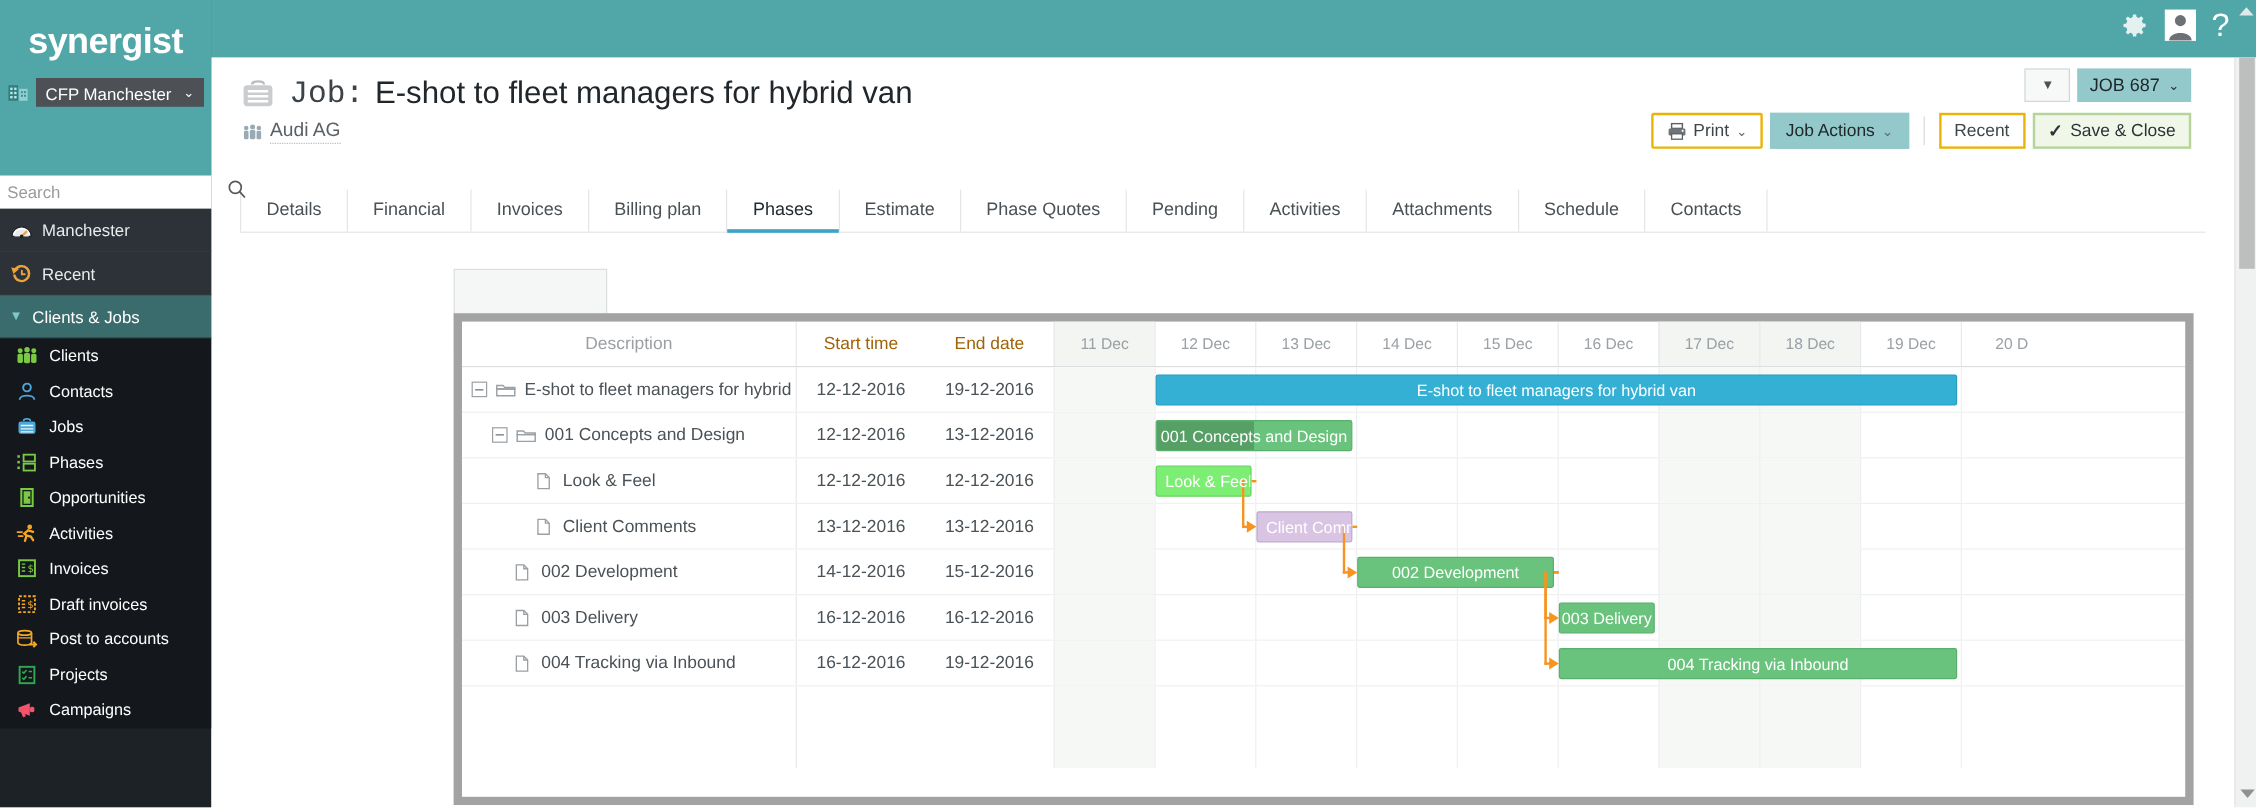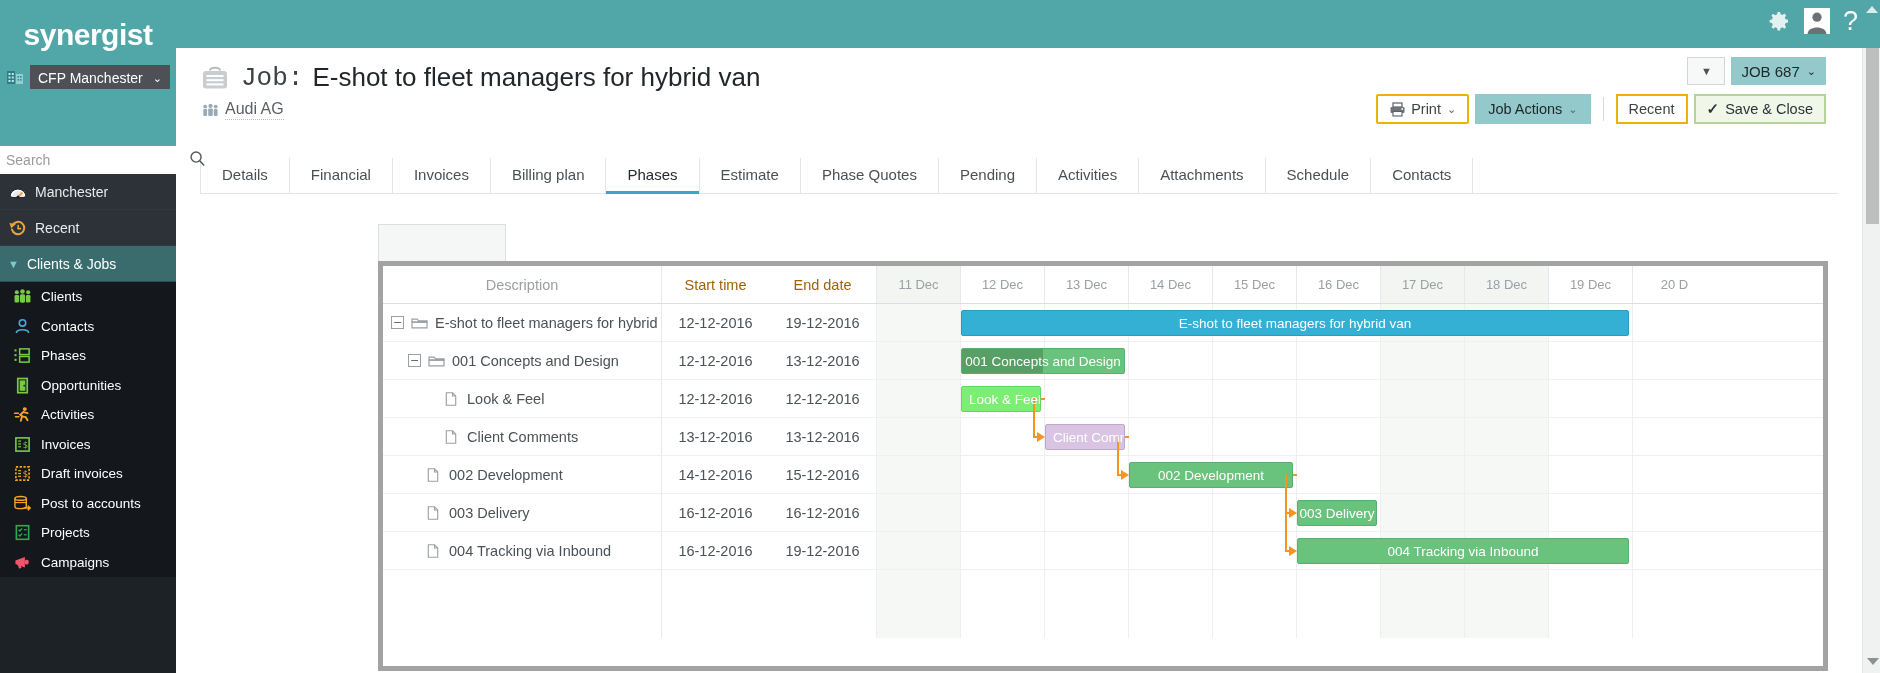--- a/index.html
+++ b/index.html
@@ -205,21 +205,21 @@
   }
   .lgbtn.on {
     background: #f2f8ec; border: 1px solid #b9d69e; color: #3f464a;
     padding: 2px 13px;
   }
 
   
   #gantt {
     position: absolute; left: 202px; top: 213px;
     width: 1450px; height: 410px;
-    border: 5px solid #a3a3a3; background: #ffffff;
+    border: 7px solid #a3a3a3; background: #ffffff;
     overflow: hidden;
   }
   .g-head { display: flex; height: 38px; border-bottom: 1px solid #dcdfe1; }
   .g-h-desc {
     width: 279px; display: flex; align-items: center; justify-content: center;
     font-size: 14.5px; color: #9aa0a4; border-right: 1px solid #e6e8ea;
   }
   .g-h-start, .g-h-end {
     width: 107px; display: flex; align-items: center; justify-content: center;
     font-size: 14.5px; color: #a16207;
@@ -410,20 +410,32 @@
     <div class="sb-item">
       <span class="sb-ico">
         <svg viewBox="0 0 20 18" width="19" height="17">
           <circle cx="10" cy="5.2" r="3.4" fill="none" stroke="#4da6d8" stroke-width="1.7"></circle>
           <path d="M3.5 16 C3.5 11.2 16.5 11.2 16.5 16" fill="none" stroke="#4da6d8" stroke-width="1.7"></path>
         </svg>
       </span>
       <span>Contacts</span>
     </div>
 
+    <div class="sb-item">
+      <span class="sb-ico">
+        <svg viewBox="0 0 20 18" width="19" height="17">
+          <path d="M7 4 Q7 2.2 10 2.2 Q13 2.2 13 4" fill="none" stroke="#4da6d8" stroke-width="1.5"></path>
+          <rect x="2.5" y="4.4" width="15" height="11" rx="2" fill="#4da6d8"></rect>
+          <line x1="4.5" y1="8" x2="15.5" y2="8" stroke="#e9f4fb" stroke-width="1.2"></line>
+          <line x1="4.5" y1="11" x2="15.5" y2="11" stroke="#e9f4fb" stroke-width="1.2"></line>
+          <line x1="4.5" y1="13.6" x2="15.5" y2="13.6" stroke="#e9f4fb" stroke-width="1.2"></line>
+        </svg>
+      </span>
+      <span>Jobs</span>
+    </div>
 
     <div class="sb-item">
       <span class="sb-ico">
         <svg viewBox="0 0 20 18" width="19" height="17">
           <rect x="1.5" y="2.5" width="2.2" height="2.2" fill="#7ac943"></rect>
           <rect x="1.5" y="7.5" width="2.2" height="2.2" fill="#7ac943"></rect>
           <rect x="1.5" y="12.5" width="2.2" height="2.2" fill="#7ac943"></rect>
           <rect x="7" y="2" width="10" height="6" fill="none" stroke="#7ac943" stroke-width="1.6"></rect>
           <rect x="7" y="10" width="10" height="6" fill="none" stroke="#7ac943" stroke-width="1.6"></rect>
         </svg>

